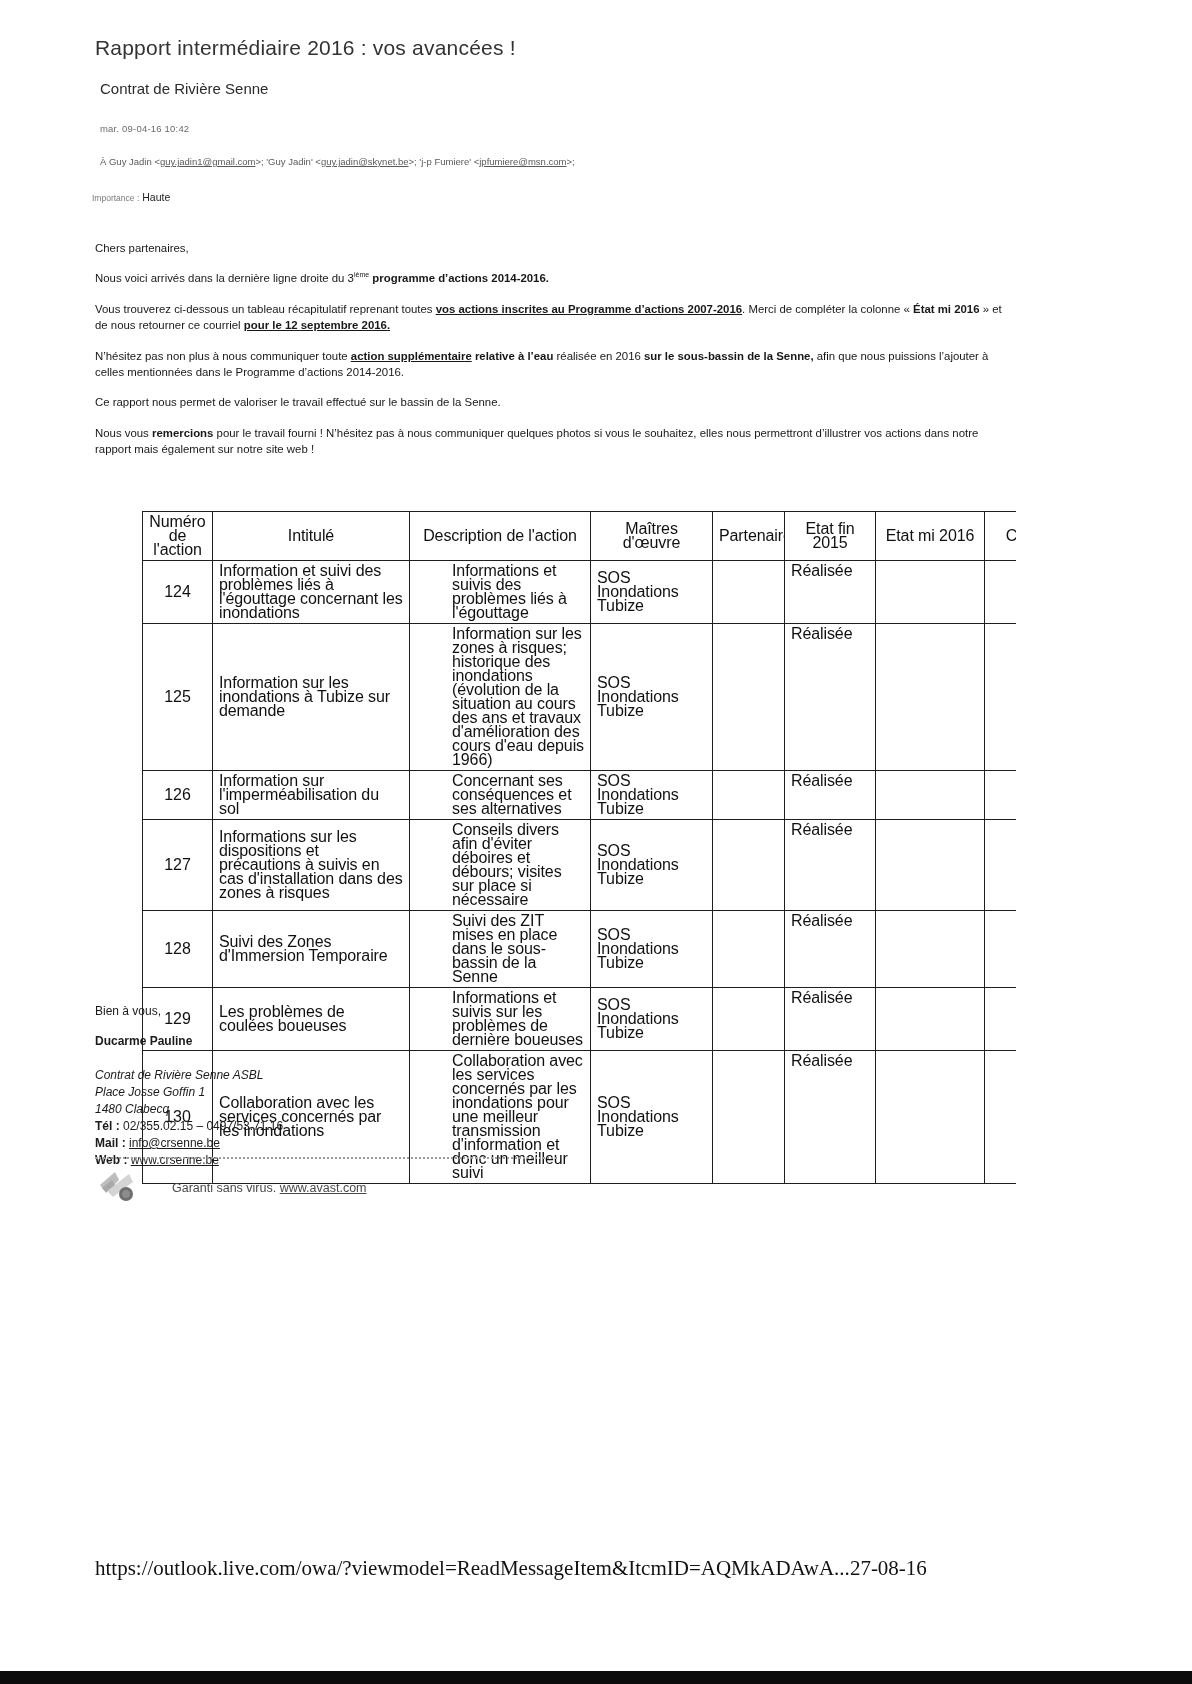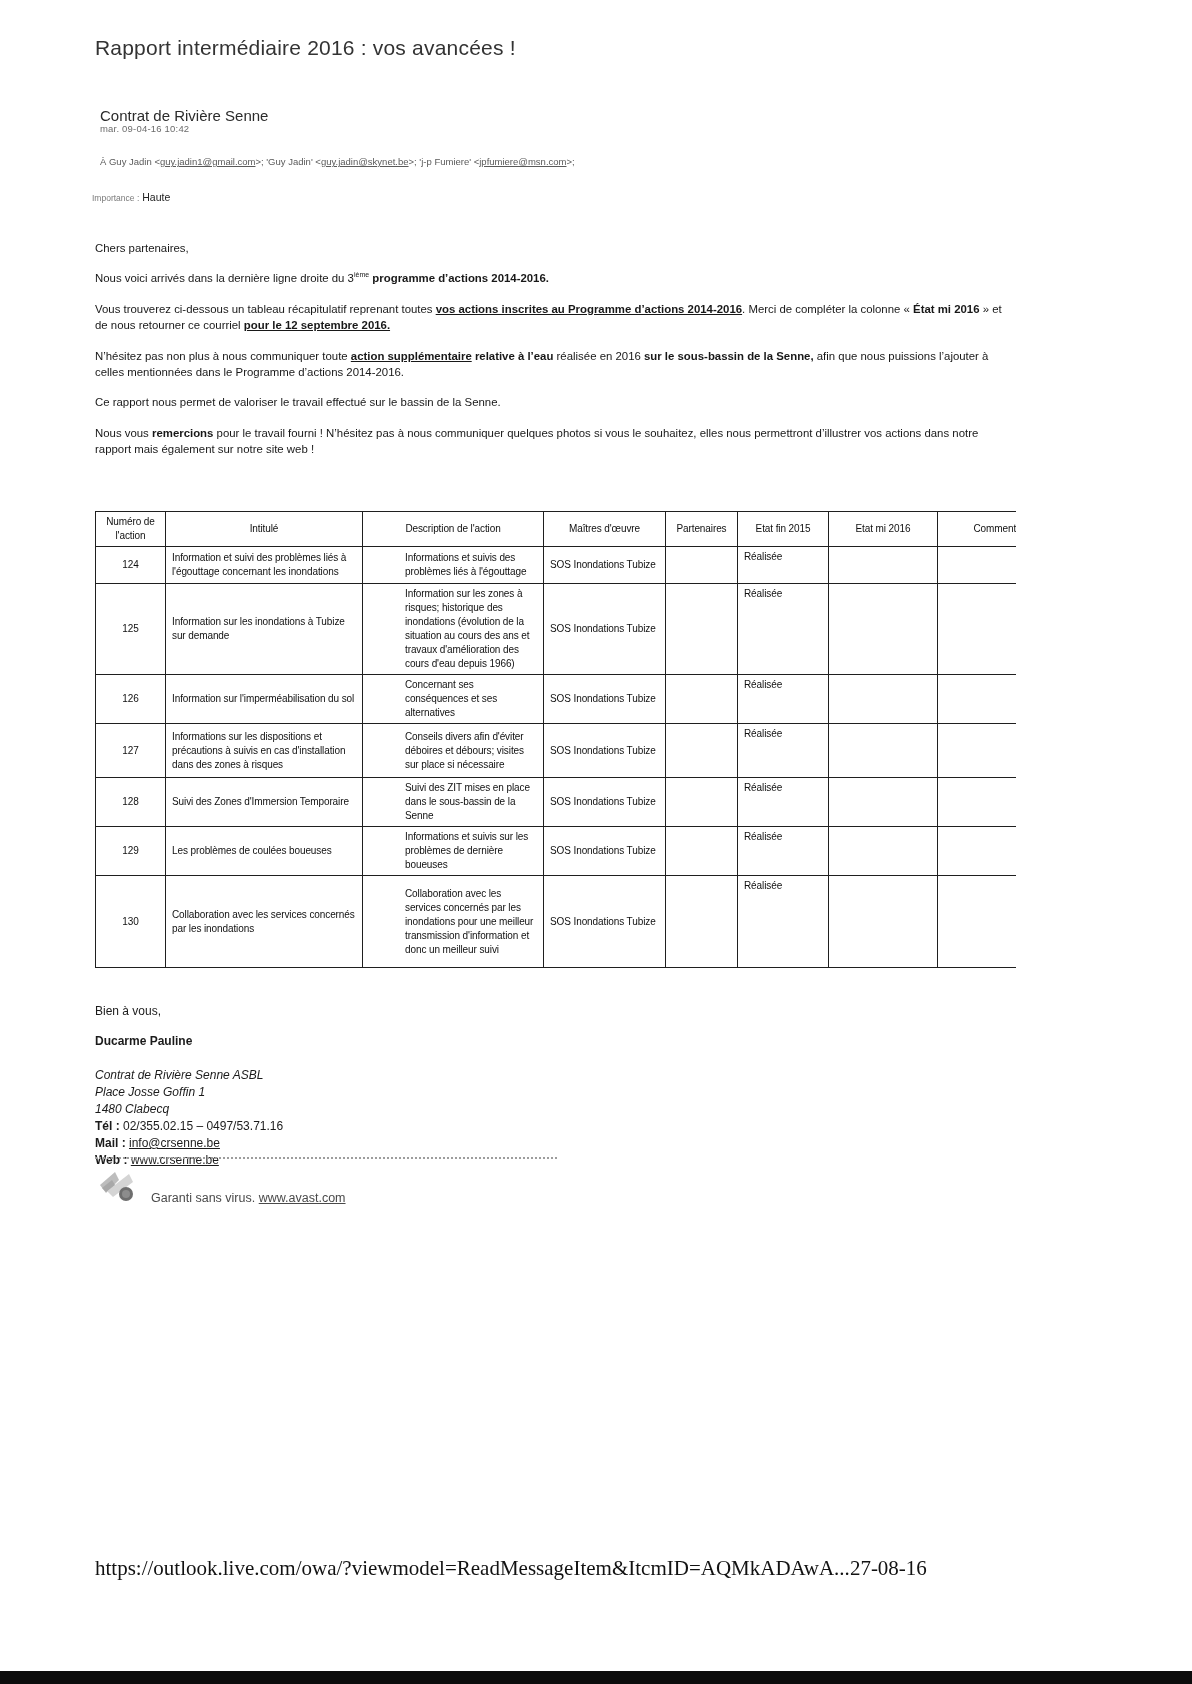--- a/index.html
+++ b/index.html
@@ -6,54 +6,54 @@
   html,body { background:#d9d9d9; }
   .page {
     position:relative; width:1192px; height:1684px; margin:0 auto;
     background:#ffffff; overflow:hidden;
     font-family:"Liberation Sans", sans-serif; color:#1a1a1a;
   }
   .abs { position:absolute; }
 
   .title { left:95px; top:36px; font-size:21px; font-weight:400; color:#333; letter-spacing:.2px; }
 
-  .sender { left:100px; top:107px; font-size:15px; color:#2b2b2b; }
+  .sender { left:100px; top:80px; font-size:15px; color:#2b2b2b; }
   .meta-date { left:100px; top:123px; font-size:9.5px; color:#6b6b6b; letter-spacing:.2px; }
   .to-line { left:100px; top:156px; font-size:9.5px; color:#5a5a5a; }
   .to-line a, .sig a, .avast a { color:inherit; text-decoration:underline; cursor:pointer; }
   .importance { left:92px; top:191px; font-size:8.5px; color:#7a7a7a; }
   .importance .val { font-size:10.5px; color:#222; margin-left:3px; }
 
   .body { left:95px; top:240px; width:916px; font-size:11.4px; line-height:16.4px; color:#181818; }
   .body p { margin-bottom:14px; }
   .b { font-weight:bold; }
   .u { text-decoration:underline; }
   .bu { font-weight:bold; text-decoration:underline; }
   sup { font-size:7px; vertical-align:super; line-height:0; }
 
   .table-wrap { left:95px; top:511px; width:921px; overflow:hidden; }
   table { border-collapse:collapse; width:962px; table-layout:fixed;
-          font-size:10px; line-height:14px; color:#101010; letter-spacing:-.1px; }
+          font-size:16px; line-height:14px; color:#101010; letter-spacing:-.1px;margin-left:47px; }
   th, td { border:1.6px solid #1f1f1f; padding:3px 6px; overflow:hidden; }
   th { font-weight:400; text-align:center; vertical-align:middle; white-space:normal; }
   td.c-num    { text-align:center; vertical-align:middle; }
   td.c-int    { vertical-align:middle; text-align:left; }
   td.c-desc   { vertical-align:middle; text-align:left;padding-left:42px; }
   td.c-maitre { vertical-align:middle; text-align:left; }
   td.c-part, td.c-e15, td.c-e16, td.c-com { vertical-align:top; text-align:left; }
 
   .sig { left:95px; top:1003px; font-size:12px; line-height:17px; color:#1b1b1b; }
   .sig .gap-lg { margin-bottom:13px; }
   .sig .name { font-weight:bold; margin-bottom:17px; }
   .sig .it { font-style:italic; }
   .sig .lbl { font-weight:bold; }
 
   .dotted { left:95px; top:1157px; width:462px; border-top:2px dotted #9d9d9d; height:0; }
 
-  .avast { left:98px; top:1170px; display:flex; align-items:flex-end; gap:7px;
+  .avast { left:98px; top:1170px; display:flex; align-items:center; gap:28px;
            font-size:12.5px; color:#4a4a4a; }
 
   .print-footer { left:95px; top:1556px; width:928px; display:flex;
                   align-items:baseline;
                   font-family:"Liberation Serif", serif; font-size:21px; color:#121212; }
 
   .scan-bar { left:0; bottom:0; width:100%; height:13px; background:#0c0c0c; }
 </style>
 </head>
 <body>
@@ -65,21 +65,21 @@
   <div class="abs sender">Contrat de Rivière Senne</div>
   <div class="abs meta-date">mar. 09-04-16 10:42</div>
 
   <div class="abs to-line"><span>À Guy Jadin &lt;</span><a>guy.jadin1@gmail.com</a><span>&gt;; 'Guy Jadin' &lt;</span><a>guy.jadin@skynet.be</a><span>&gt;; 'j-p Fumiere' &lt;</span><a>jpfumiere@msn.com</a><span>&gt;;</span></div>
 
   <div class="abs importance"><span>Importance :</span><span class="val">Haute</span></div>
 
   <div class="abs body">
     <p>Chers partenaires,</p>
     <p><span>Nous voici arrivés dans la dernière ligne droite du 3</span><sup>ième</sup><span class="b"> programme d’actions 2014-2016.</span></p>
-    <p><span>Vous trouverez ci-dessous un tableau récapitulatif reprenant toutes </span><span class="bu">vos actions inscrites au Programme d’actions 2014-2016</span><span>. Merci de compléter la colonne « </span><span class="b">État mi 2016</span><span> » et de nous retourner ce courriel </span><span class="bu">pour le 12 septembre 2016.</span></p>
+    <p><span>Vous trouverez ci-dessous un tableau récapitulatif reprenant toutes </span><span class="bu">vos actions inscrites au Programme d’actions 2007-2016</span><span>. Merci de compléter la colonne « </span><span class="b">État mi 2016</span><span> » et de nous retourner ce courriel </span><span class="bu">pour le 12 septembre 2016.</span></p>
     <p><span>N’hésitez pas non plus à nous communiquer toute </span><span class="bu">action supplémentaire</span><span class="b"> relative à l’eau</span><span> réalisée en 2016 </span><span class="b">sur le sous-bassin de la Senne,</span><span> afin que nous puissions l’ajouter à celles mentionnées dans le Programme d’actions 2014-2016.</span></p>
     <p>Ce rapport nous permet de valoriser le travail effectué sur le bassin de la Senne.</p>
     <p><span>Nous vous </span><span class="b">remercions</span><span> pour le travail fourni ! N’hésitez pas à nous communiquer quelques photos si vous le souhaitez, elles nous permettront d’illustrer vos actions dans notre rapport mais également sur notre site web !</span></p>
   </div>
 
   <div class="abs table-wrap">
     <table>
       <colgroup>
         <col style="width:70px">
           <col style="width:197px">

